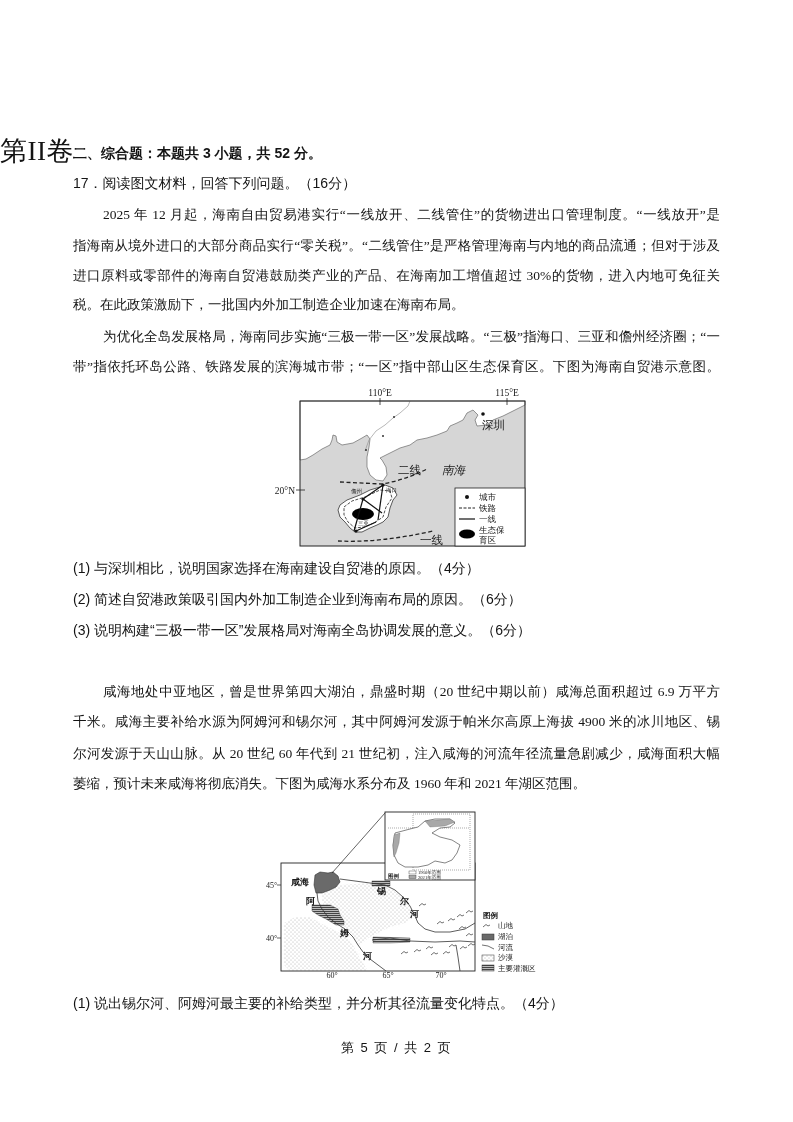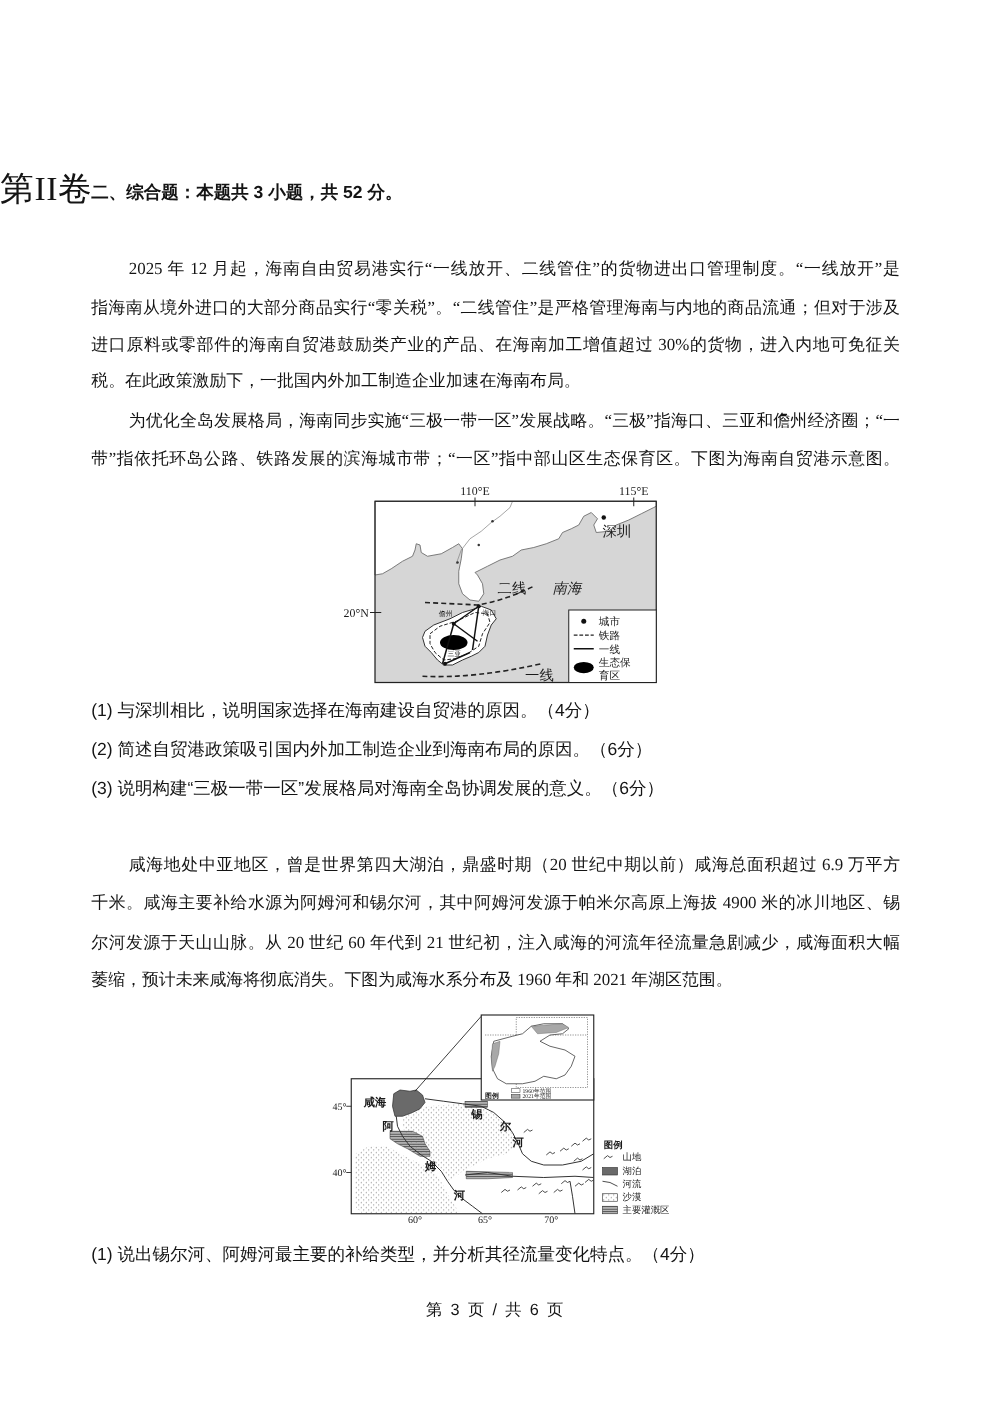--- a/index.html
+++ b/index.html
@@ -56,20 +56,21 @@
 </style>
 </head>
 <body>
 
 <div class="page">
 
   <div class="abs vol-title">第II卷</div>
 
   <div class="abs sans heading" style="top:144px">二、综合题：本题共 3 小题，共 52 分。</div>
 
+  <div class="abs sans" style="top:174px">17．阅读图文材料，回答下列问题。（16分）</div>
 
   <div>
     <div class="abs pline indent" style="top:206px">2025 年 12 月起，海南自由贸易港实行“一线放开、二线管住”的货物进出口管理制度。“一线放开”是</div>
     <div class="abs pline" style="top:237px">指海南从境外进口的大部分商品实行“零关税”。“二线管住”是严格管理海南与内地的商品流通；但对于涉及</div>
     <div class="abs pline" style="top:267px">进口原料或零部件的海南自贸港鼓励类产业的产品、在海南加工增值超过 30%的货物，进入内地可免征关</div>
     <div class="abs pline last" style="top:296px">税。在此政策激励下，一批国内外加工制造企业加速在海南布局。</div>
   </div>
 
   <div>
     <div class="abs pline indent" style="top:328px">为优化全岛发展格局，海南同步实施“三极一带一区”发展战略。“三极”指海口、三亚和儋州经济圈；“一</div>
@@ -232,14 +233,14 @@
       <text x="238" y="144.5" font-size="7.5">河流</text>
       <rect x="222" y="150" width="12" height="6" fill="url(#desertDots)" stroke="#333" stroke-width="0.5"></rect>
       <text x="238" y="155" font-size="7.5">沙漠</text>
       <rect x="222" y="160" width="12" height="6" fill="url(#irrig)" stroke="#333" stroke-width="0.5"></rect>
       <text x="238" y="165.5" font-size="7.5">主要灌溉区</text>
     </g>
   </svg>
 
   <div class="abs sans" style="top:994px">(1) 说出锡尔河、阿姆河最主要的补给类型，并分析其径流量变化特点。（4分）</div>
 
-  <div class="abs footer" style="top:1039px">第 3 页 / 共 6 页</div>
+  <div class="abs footer" style="top:1039px">第 5 页 / 共 2 页</div>
 </div>
 
 </body></html>

